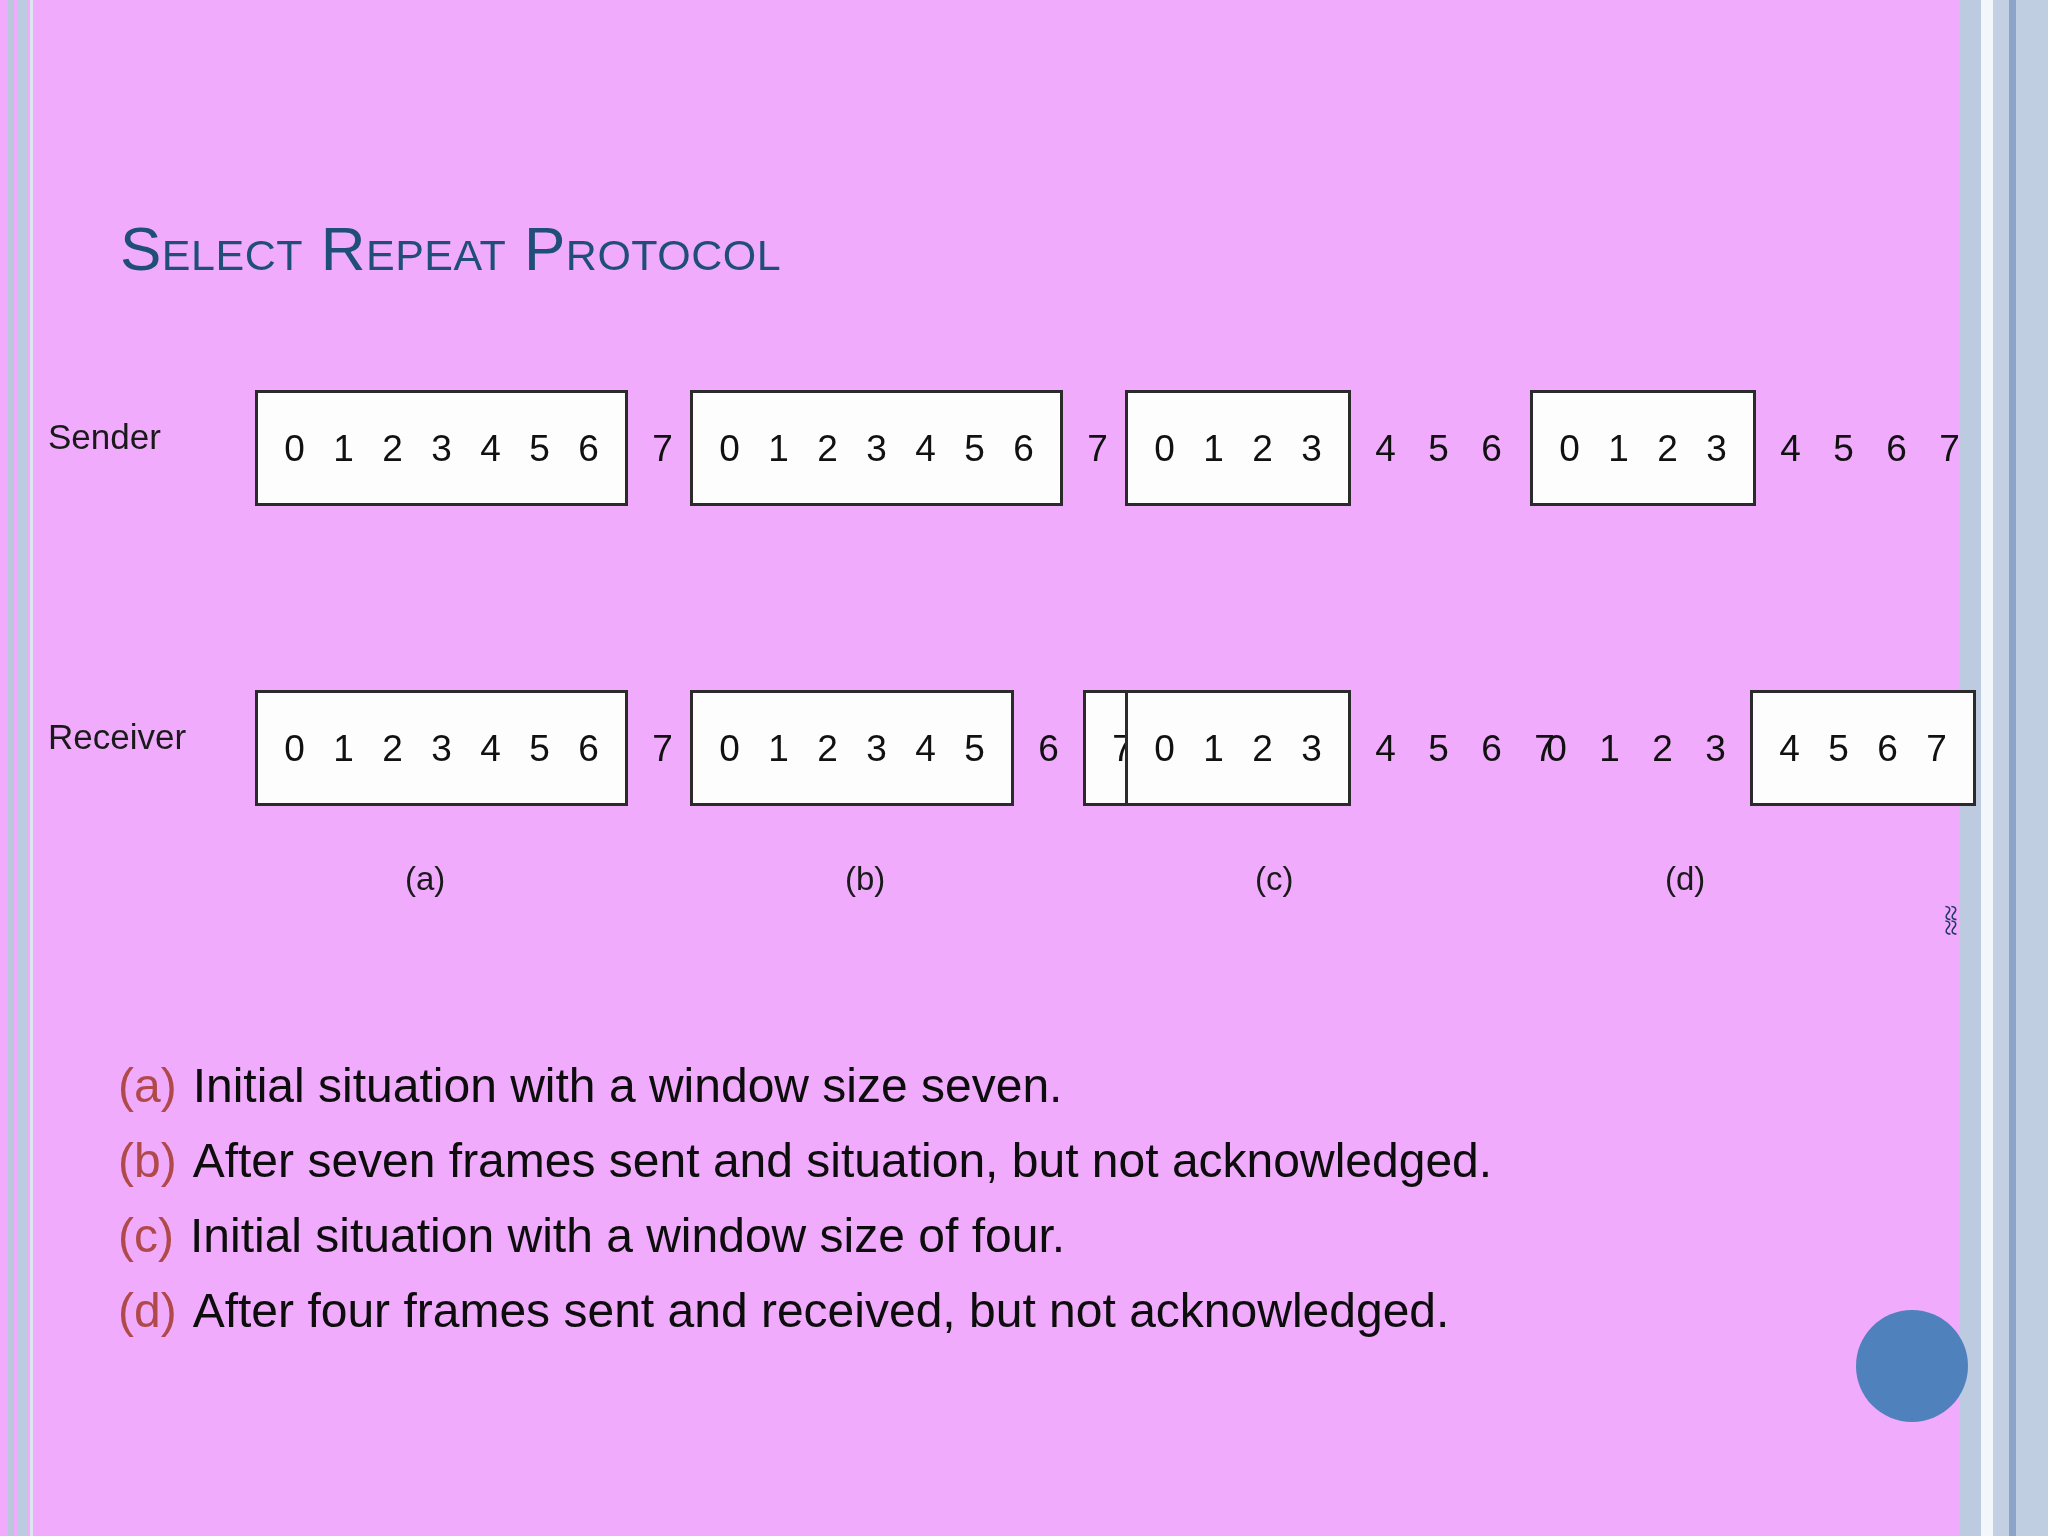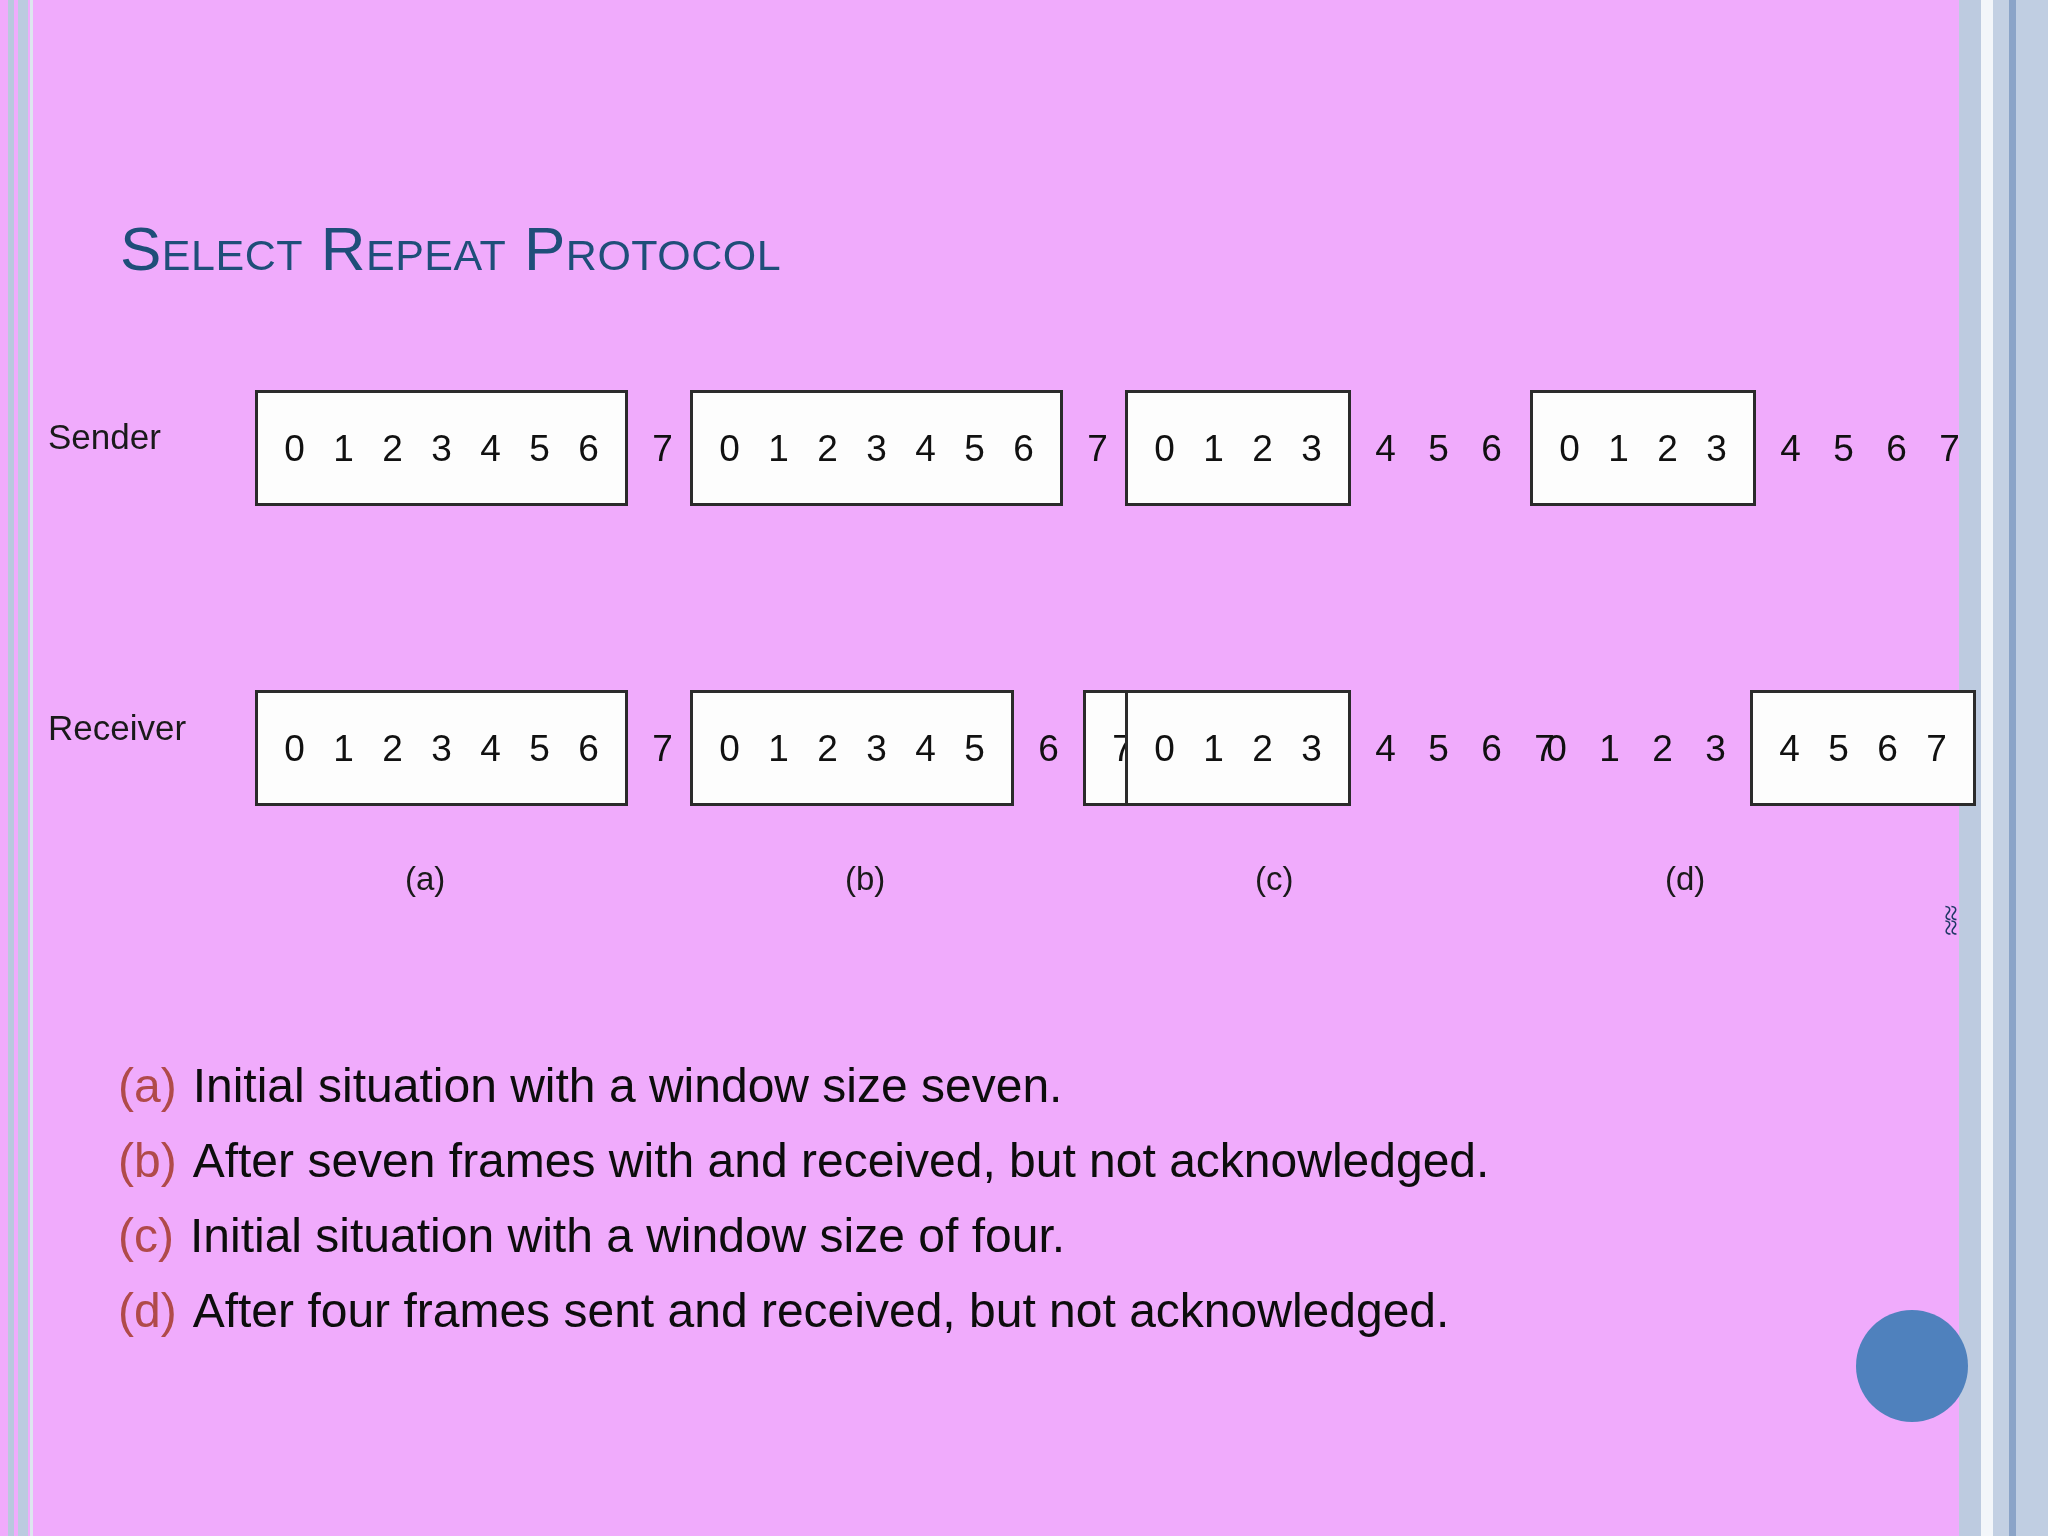--- a/index.html
+++ b/index.html
@@ -58,21 +58,21 @@
     height: 540px;
   }
   .row-label {
     position: absolute;
     font-size: 35px;
     color: #1a1a1a;
     font-family: "Liberation Sans", sans-serif;
     white-space: nowrap;
   }
   .row-label.sender   { left: 48px;  top: 57px; }
-  .row-label.receiver { left: 48px;  top: 348px; }
+  .row-label.receiver { left: 48px;  top: 357px; }
 
   
   .strip {
     position: absolute;
     height: 116px;
     display: flex;
     align-items: stretch;
   }
   .cellgroup {
     display: flex;
@@ -312,21 +312,21 @@
     <div class="squiggle">≈≈</div>
   </div>
 
   <div class="bullets" id="bullets">
       <div class="bullet">
         <span class="bullet-marker">(a)</span>
         <span class="bullet-text">Initial situation with a window size seven.</span>
       </div>
       <div class="bullet">
         <span class="bullet-marker">(b)</span>
-        <span class="bullet-text">After seven frames with and received, but not acknowledged.</span>
+        <span class="bullet-text">After seven frames sent and situation, but not acknowledged.</span>
       </div>
       <div class="bullet">
         <span class="bullet-marker">(c)</span>
         <span class="bullet-text">Initial situation with a window size of four.</span>
       </div>
       <div class="bullet">
         <span class="bullet-marker">(d)</span>
         <span class="bullet-text">After four frames sent and received, but not acknowledged.</span>
       </div>
     </div>

